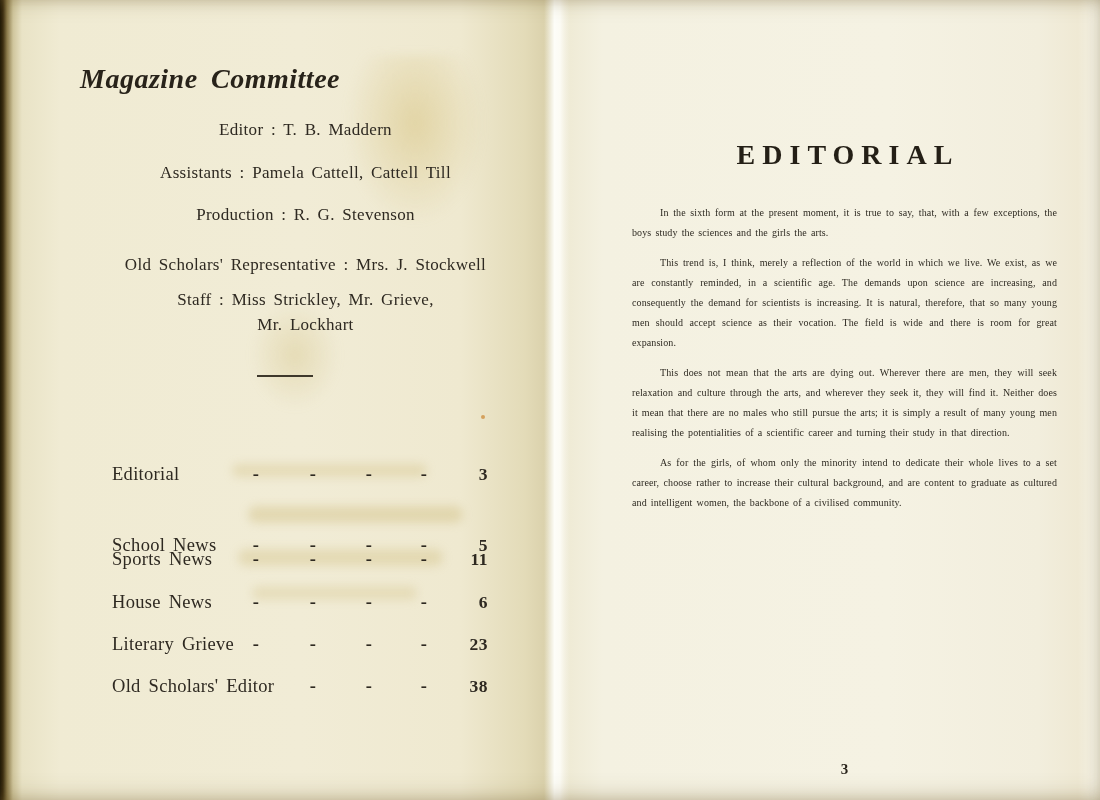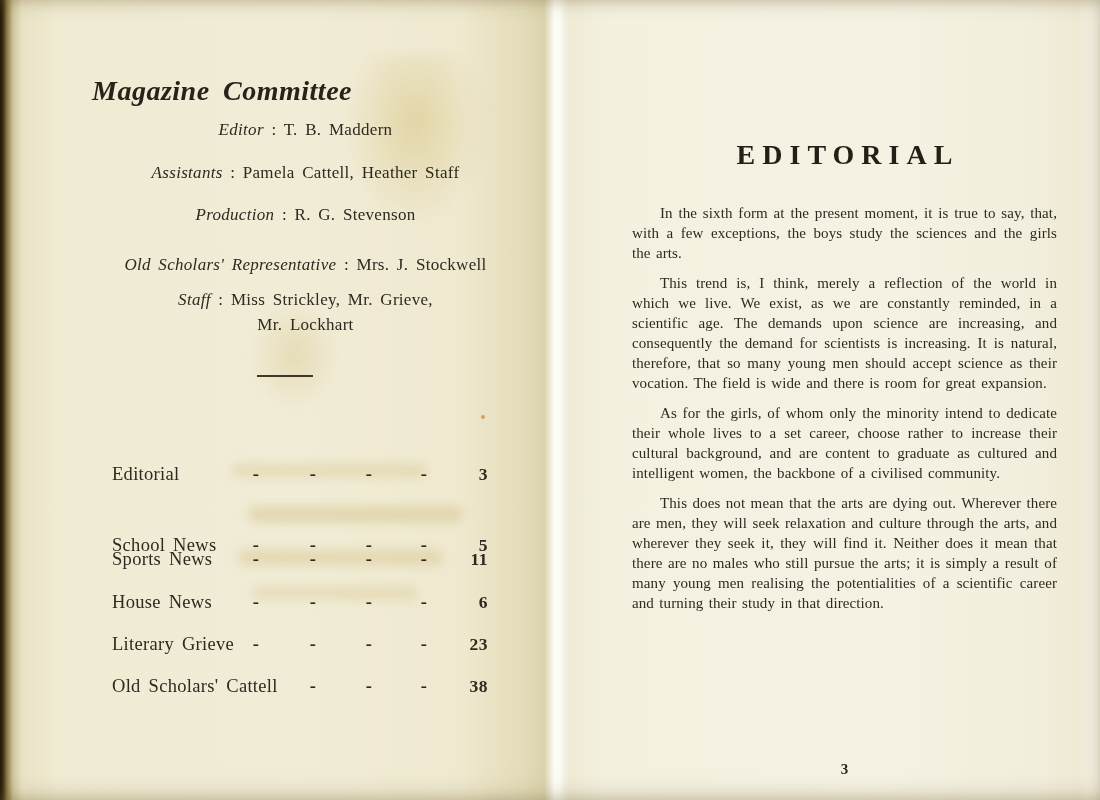--- a/index.html
+++ b/index.html
@@ -39,31 +39,31 @@
   .g-line1{left:232px;top:464px;width:195px;height:13px;background:rgba(196,172,96,.26);}
   .g-line2{left:248px;top:506px;width:215px;height:17px;background:rgba(196,172,96,.30);}
   .g-line3{left:238px;top:549px;width:205px;height:17px;background:rgba(196,172,96,.27);}
   .g-line4{left:252px;top:586px;width:165px;height:14px;background:rgba(196,172,96,.22);}
   .g-crest{left:250px;top:300px;width:90px;height:110px;
     background:radial-gradient(ellipse,rgba(205,185,115,.32),rgba(205,185,115,0) 70%);}
   .speck{position:absolute;border-radius:50%;pointer-events:none;}
   .sp1{left:481px;top:415px;width:4px;height:4px;background:rgba(200,125,35,.65);}
   
   .mag-heading{
-    position:absolute;left:80px;top:62px;margin:12px;
+    position:absolute;left:80px;top:62px;margin:0;
     font-size:28px;line-height:34px;font-style:italic;font-weight:600;
     letter-spacing:.5px;color:#28231a;word-spacing:6px;
   }
   .committee{position:absolute;left:8px;top:0;width:595px;}
   .c-line{
     position:absolute;left:0;width:100%;text-align:center;
     font-size:17px;line-height:24px;letter-spacing:.3px;word-spacing:3px;white-space:nowrap;
   }
   .m0{top:118px}.m1{top:161px}.m2{top:203px}.m3{top:253px}.m4{top:288px}.m5{top:313px}
-  .role{font-style:italic;}
+  .role{}
   .divider{position:absolute;left:257px;top:375px;width:56px;height:0;
     border-top:2px solid #3e382b;}
   .contents-heading{
     position:absolute;left:80px;top:406px;margin:0;
     font-size:28px;line-height:34px;font-style:italic;font-weight:600;
     letter-spacing:.5px;color:#28231a;
   }
   .contents{position:absolute;left:112px;top:0;width:376px;}
   .c-row{position:absolute;left:0;width:100%;height:26px;font-size:18.5px;line-height:26px;}
   .r0{top:461px}.r1{top:532px}.r2{top:546px}.r3{top:589px}.r4{top:631px}.r5{top:673px}
@@ -71,21 +71,21 @@
   .c-dash{position:absolute;font-weight:600;}
   .dp1{right:229px}.dp2{right:172px}.dp3{right:116px}.dp4{right:61px}
   .c-page{position:absolute;right:0;top:0;font-size:17.5px;font-weight:600;letter-spacing:.5px;}
   
   .ed-heading{
     position:absolute;left:74px;top:139px;width:425px;margin:0;text-align:center;
     font-size:28px;line-height:32px;font-weight:700;letter-spacing:7px;text-indent:7px;
     color:#241f16;
   }
   .ed-body{position:absolute;left:74px;top:203px;width:425px;
-    font-size:15px;line-height:20px;text-align:justify;color:#2e2a22;
+    font-size:10px;line-height:20px;text-align:justify;color:#2e2a22;
     letter-spacing:.1px;word-spacing:1.5px;}
   .ed-body p{margin:0 0 10px 0;text-indent:28px;}
   .page-number{
     position:absolute;left:74px;top:761px;width:425px;text-align:center;
     font-size:15px;font-weight:700;color:#2a251c;
   }
 </style>
 </head>
 <body>
 
@@ -97,21 +97,21 @@
     <div class="ghost g-line1"></div>
     <div class="ghost g-line2"></div>
     <div class="ghost g-line3"></div>
     <div class="ghost g-line4"></div>
     <div class="speck sp1"></div>
 
     <h1 class="mag-heading">Magazine Committee</h1>
 
     <div class="committee">
       <div class="c-line m0"><span class="role">Editor</span><span class="sep"> : </span><span class="names">T. B. Maddern</span></div>
-      <div class="c-line m1"><span class="role">Assistants</span><span class="sep"> : </span><span class="names">Pamela Cattell, Heather Staff</span></div>
+      <div class="c-line m1"><span class="role">Assistants</span><span class="sep"> : </span><span class="names">Pamela Cattell, Cattell Till</span></div>
       <div class="c-line m2"><span class="role">Production</span><span class="sep"> : </span><span class="names">R. G. Stevenson</span></div>
       <div class="c-line m3"><span class="role">Old Scholars' Representative</span><span class="sep"> : </span><span class="names">Mrs. J. Stockwell</span></div>
       <div class="c-line m4"><span class="role">Staff</span><span class="sep"> : </span><span class="names">Miss Strickley, Mr. Grieve,</span></div>
       <div class="c-line m5"><span class="names">Mr. Lockhart</span></div>
     </div>
 
     <div class="divider"></div>
 
 
     <div class="contents">
@@ -149,38 +149,38 @@
       </div>
       <div class="c-row r4">
         <span class="c-label">Literary Grieve</span>
         <span class="c-dash dp1">-</span>
         <span class="c-dash dp2">-</span>
         <span class="c-dash dp3">-</span>
         <span class="c-dash dp4">-</span>
         <span class="c-page">23</span>
       </div>
       <div class="c-row r5">
-        <span class="c-label">Old Scholars' Cattell</span>
+        <span class="c-label">Old Scholars' Editor</span>
         <span class="c-dash dp2">-</span>
         <span class="c-dash dp3">-</span>
         <span class="c-dash dp4">-</span>
         <span class="c-page">38</span>
       </div>
     </div>
   </div>
 
   <div class="page page-right">
 
     <h1 class="ed-heading">EDITORIAL</h1>
 
     <div class="ed-body">
       <p>In the sixth form at the present moment, it is true to say, that, with a few exceptions, the boys study the sciences and the girls the arts.</p>
       <p>This trend is, I think, merely a reflection of the world in which we live. We exist, as we are constantly reminded, in a scientific age. The demands upon science are increasing, and consequently the demand for scientists is increasing. It is natural, therefore, that so many young men should accept science as their vocation. The field is wide and there is room for great expansion.</p>
+      <p>This does not mean that the arts are dying out. Wherever there are men, they will seek relaxation and culture through the arts, and wherever they seek it, they will find it. Neither does it mean that there are no males who still pursue the arts; it is simply a result of many young men realising the potentialities of a scientific career and turning their study in that direction.</p>
       <p>As for the girls, of whom only the minority intend to dedicate their whole lives to a set career, choose rather to increase their cultural background, and are content to graduate as cultured and intelligent women, the backbone of a civilised community.</p>
-      <p>This does not mean that the arts are dying out. Wherever there are men, they will seek relaxation and culture through the arts, and wherever they seek it, they will find it. Neither does it mean that there are no males who still pursue the arts; it is simply a result of many young men realising the potentialities of a scientific career and turning their study in that direction.</p>
     </div>
 
     <div class="page-number">3</div>
   </div>
 
   <div class="gutter"></div>
   <div class="vignette"></div>
 </div>
 
 </body></html>

